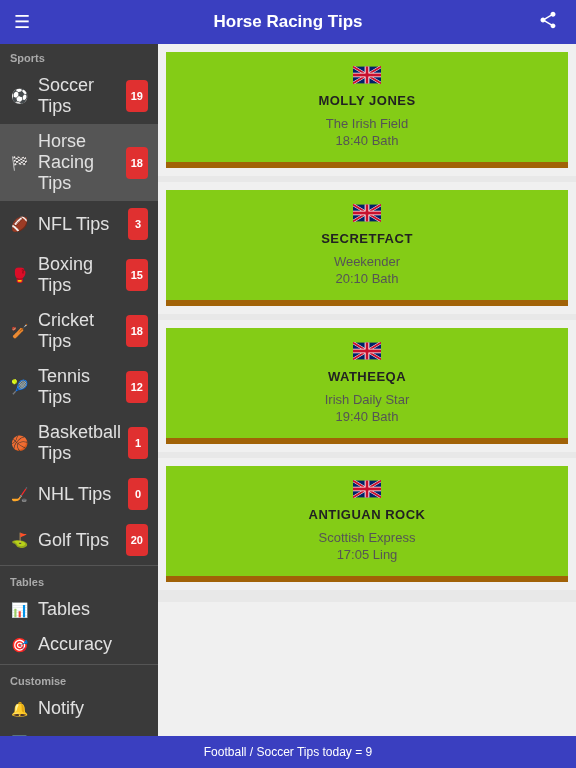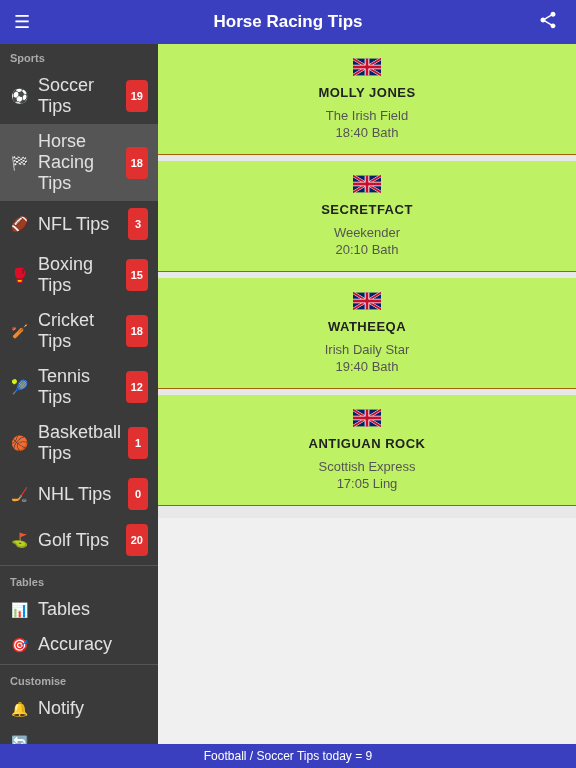--- a/index.html
+++ b/index.html
@@ -97,23 +97,23 @@
       margin: 2px 0;
     }
 
     
     .content {
       flex: 1;
       overflow-y: auto;
       background: #f0f0f0;
     }
     .tip-card {
-      background: #bef264;
-      margin: 0;
-      border-bottom: 1px solid #a16207;
+      background: #84cc16;
+      margin: 8px;
+      border-bottom: 6px solid #a16207;
       padding: 14px 16px;
       display: flex;
       flex-direction: column;
       align-items: center;
     }
     .tip-flag {
       font-size: 20px;
       margin-bottom: 4px;
     }
     .tip-name {
@@ -134,21 +134,21 @@
     }
     .tip-divider {
       height: 6px;
       background: #e8e8e8;
     }
 
     
     .footer {
       background: #3a3fc0;
       color: white;
-      height: 24px;
+      height: 32px;
       display: flex;
       align-items: center;
       justify-content: center;
       font-size: 12px;
       flex-shrink: 0;
     }
 
     
     .uk-flag {
       width: 28px;

